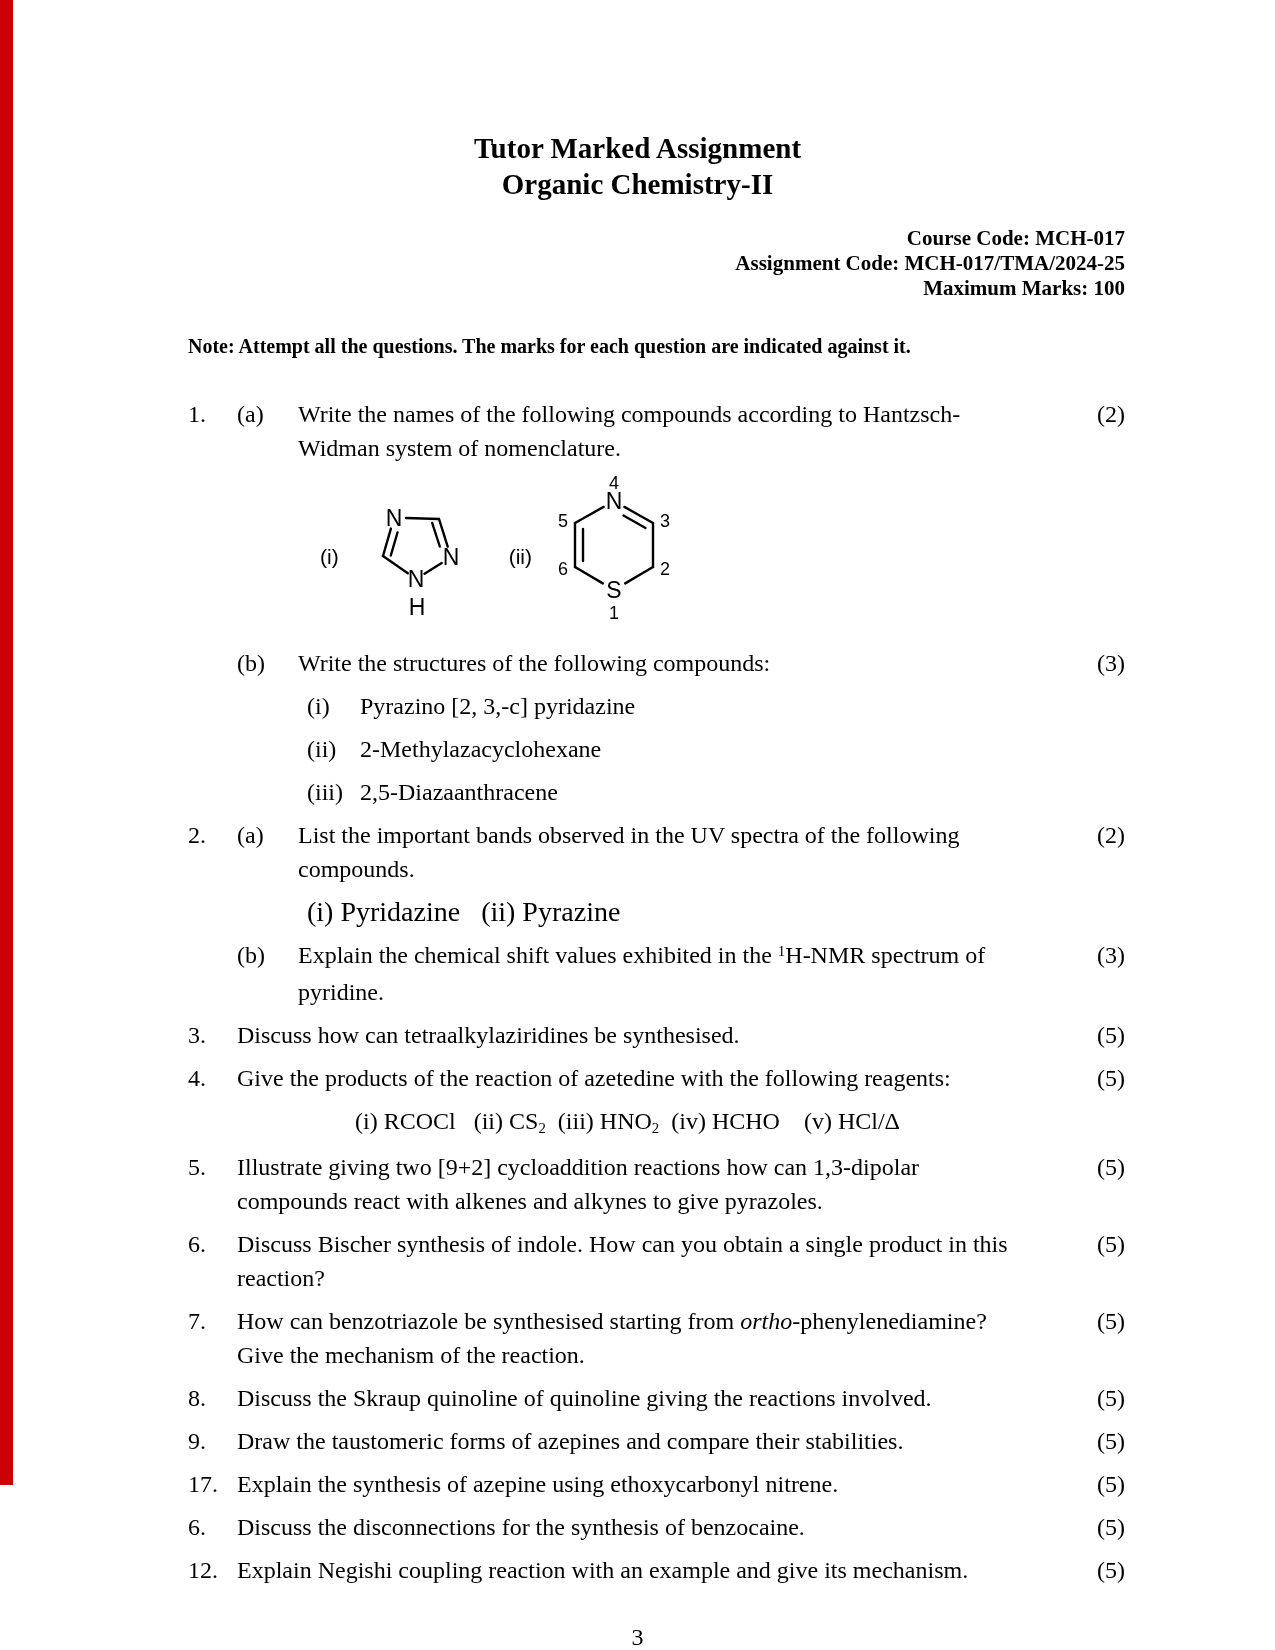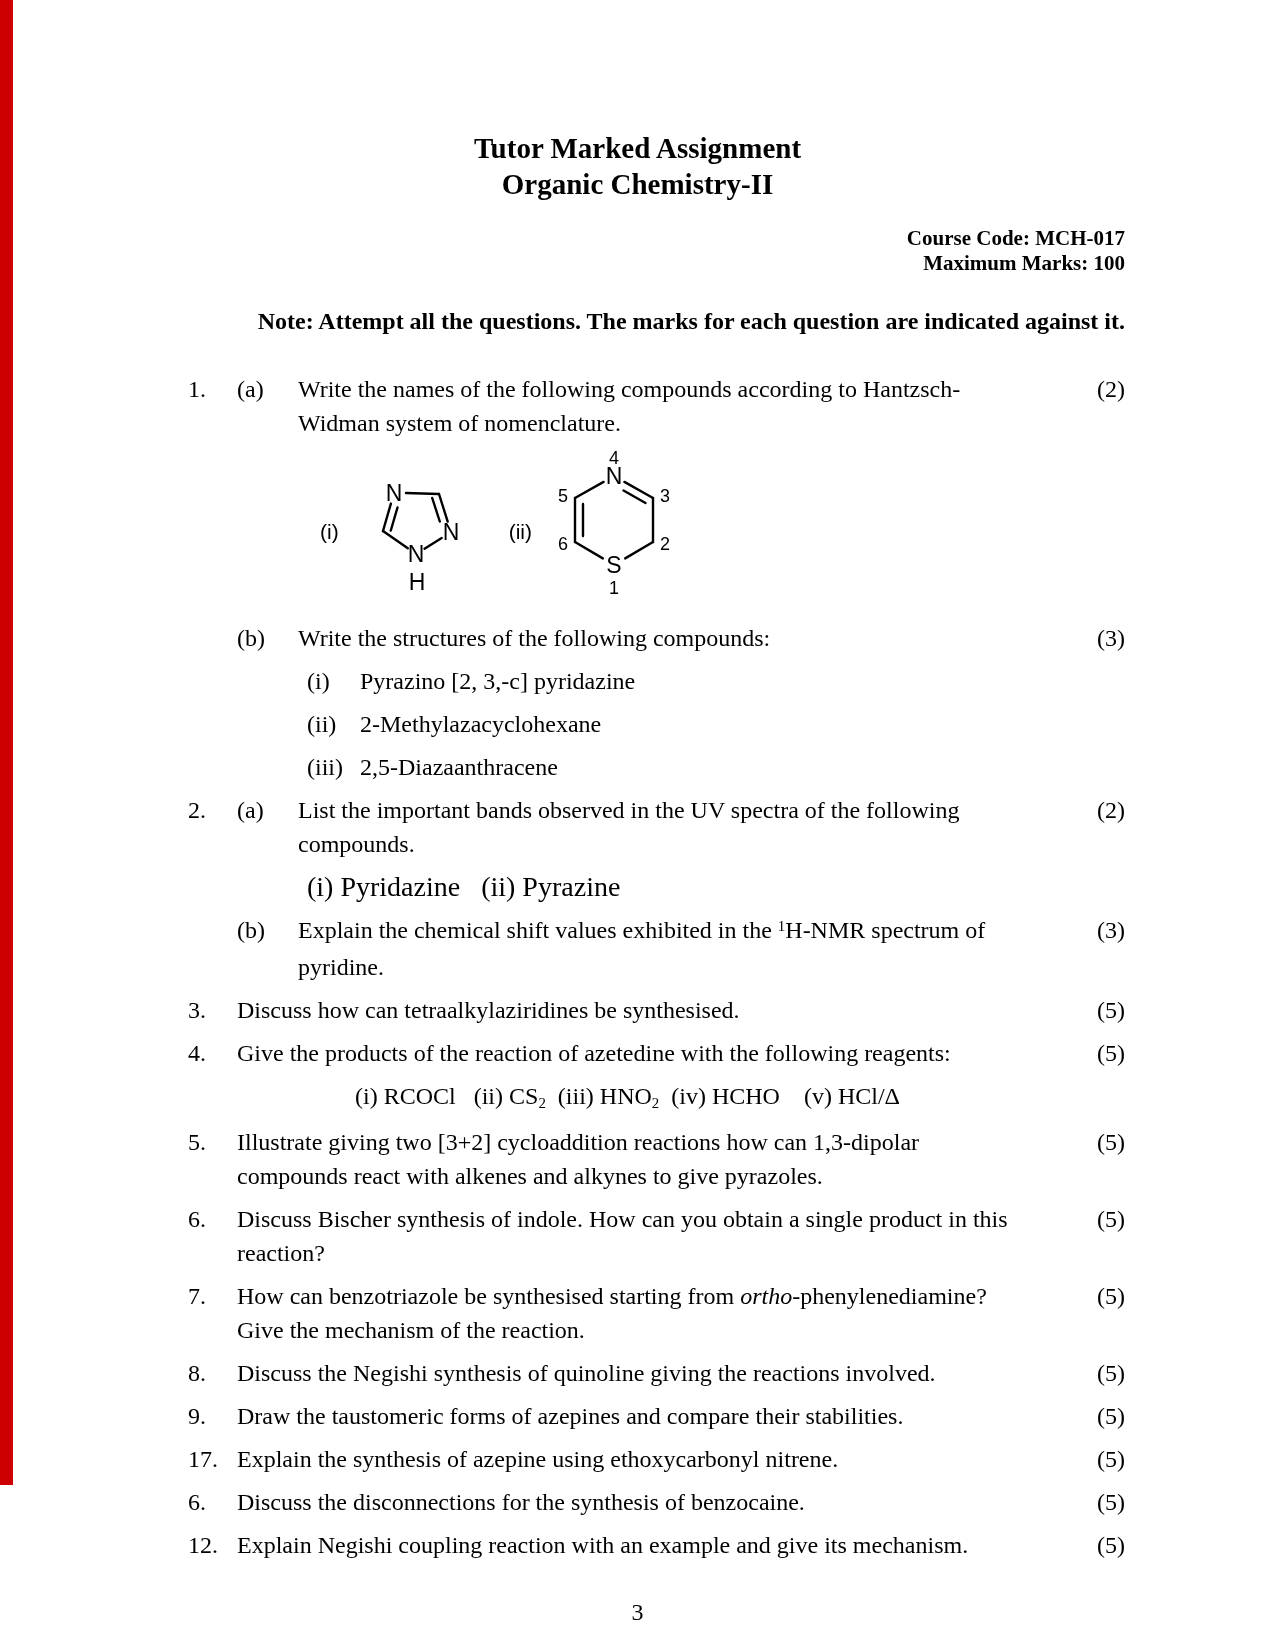--- a/index.html
+++ b/index.html
@@ -12,21 +12,21 @@
     overflow:hidden;
   }
   .accent-bar{
     position:absolute;left:0;top:0;width:13px;height:1485px;
     background:#cc0000;
   }
   .header{padding-top:130px;text-align:center;}
   .title{font-size:29px;font-weight:bold;line-height:36px;}
   .codes{margin-top:24px;margin-right:150px;text-align:right;
          font-size:21px;font-weight:bold;line-height:25px;}
-  .note{margin:30px 150px 0 188px;font-size:24px;font-weight:bold;line-height:30px;text-align:right;}
+  .note{margin:30px 150px 0 188px;font-size:20px;font-weight:bold;line-height:30px;}
   .questions{margin:36px 150px 0 188px;width:937px;}
   .qrow{display:grid;grid-template-columns:49px 61px 720px 107px;margin-bottom:9px;}
   .t-num,.t-letter,.t-text,.t-marks{font-size:24px;line-height:34px;}
   .t-marks{text-align:right;align-self:start;}
   .span23{grid-column:2 / 4;}
   .subitem{grid-column:3;display:grid;grid-template-columns:53px 1fr;padding-left:9px;}
   .subline{grid-column:3;padding-left:9px;font-size:28px;line-height:34px;white-space:pre-wrap;}
   .reagents{grid-column:2 / 4;font-size:24px;line-height:34px;white-space:pre-wrap;text-align:center;}
   .structures{grid-column:2 / 4;display:flex;align-items:center;height:166px;
               padding-left:83px;font-family:"Liberation Sans", sans-serif;}
@@ -49,20 +49,21 @@
 <div class="page">
   <div class="accent-bar" style="background: rgb(204, 0, 0);"></div>
 
   <div class="header">
     <div class="title">Tutor Marked Assignment</div>
     <div class="title">Organic Chemistry-II</div>
   </div>
 
   <div class="codes">
     <div>Course Code: MCH-017</div>
+    <div>Assignment Code: MCH-017/TMA/2024-25</div>
     <div>Maximum Marks: 100</div>
   </div>
 
   <div class="note">Note: Attempt all the questions. The marks for each question are indicated against it.</div>
 
   <div class="questions">
 
     <div class="qrow">
       <div class="t-num">1.</div>
       <div class="t-letter">(a)</div>
@@ -164,39 +165,39 @@
       <div class="t-num">4.</div>
       <div class="t-text span23">Give the products of the reaction of azetedine with the following reagents:</div>
       <div class="t-marks">(5)</div>
     </div>
     <div class="qrow" style="margin-top:8px;">
       <div class="reagents"><span>(i) RCOCl   (ii) CS</span><span class="sub">2</span><span>  (iii) HNO</span><span class="sub">2</span><span>  (iv) HCHO    (v) HCl/Δ</span></div>
     </div>
 
     <div class="qrow">
       <div class="t-num">5.</div>
-      <div class="t-text span23">Illustrate giving two [3+2] cycloaddition reactions how can 1,3-dipolar compounds react with alkenes and alkynes to give pyrazoles.</div>
+      <div class="t-text span23">Illustrate giving two [9+2] cycloaddition reactions how can 1,3-dipolar compounds react with alkenes and alkynes to give pyrazoles.</div>
       <div class="t-marks">(5)</div>
     </div>
 
     <div class="qrow">
       <div class="t-num">6.</div>
       <div class="t-text span23">Discuss Bischer synthesis of indole. How can you obtain a single product in this reaction?</div>
       <div class="t-marks">(5)</div>
     </div>
 
     <div class="qrow">
       <div class="t-num">7.</div>
       <div class="t-text span23"><span>How can benzotriazole be synthesised starting from </span><span class="it">ortho</span><span>-phenylenediamine? Give the mechanism of the reaction.</span></div>
       <div class="t-marks">(5)</div>
     </div>
 
     <div class="qrow">
       <div class="t-num">8.</div>
-      <div class="t-text span23">Discuss the Negishi synthesis of quinoline giving the reactions involved.</div>
+      <div class="t-text span23">Discuss the Skraup quinoline of quinoline giving the reactions involved.</div>
       <div class="t-marks">(5)</div>
     </div>
 
     <div class="qrow">
       <div class="t-num">9.</div>
       <div class="t-text span23">Draw the taustomeric forms of azepines and compare their stabilities.</div>
       <div class="t-marks">(5)</div>
     </div>
 
     <div class="qrow">

